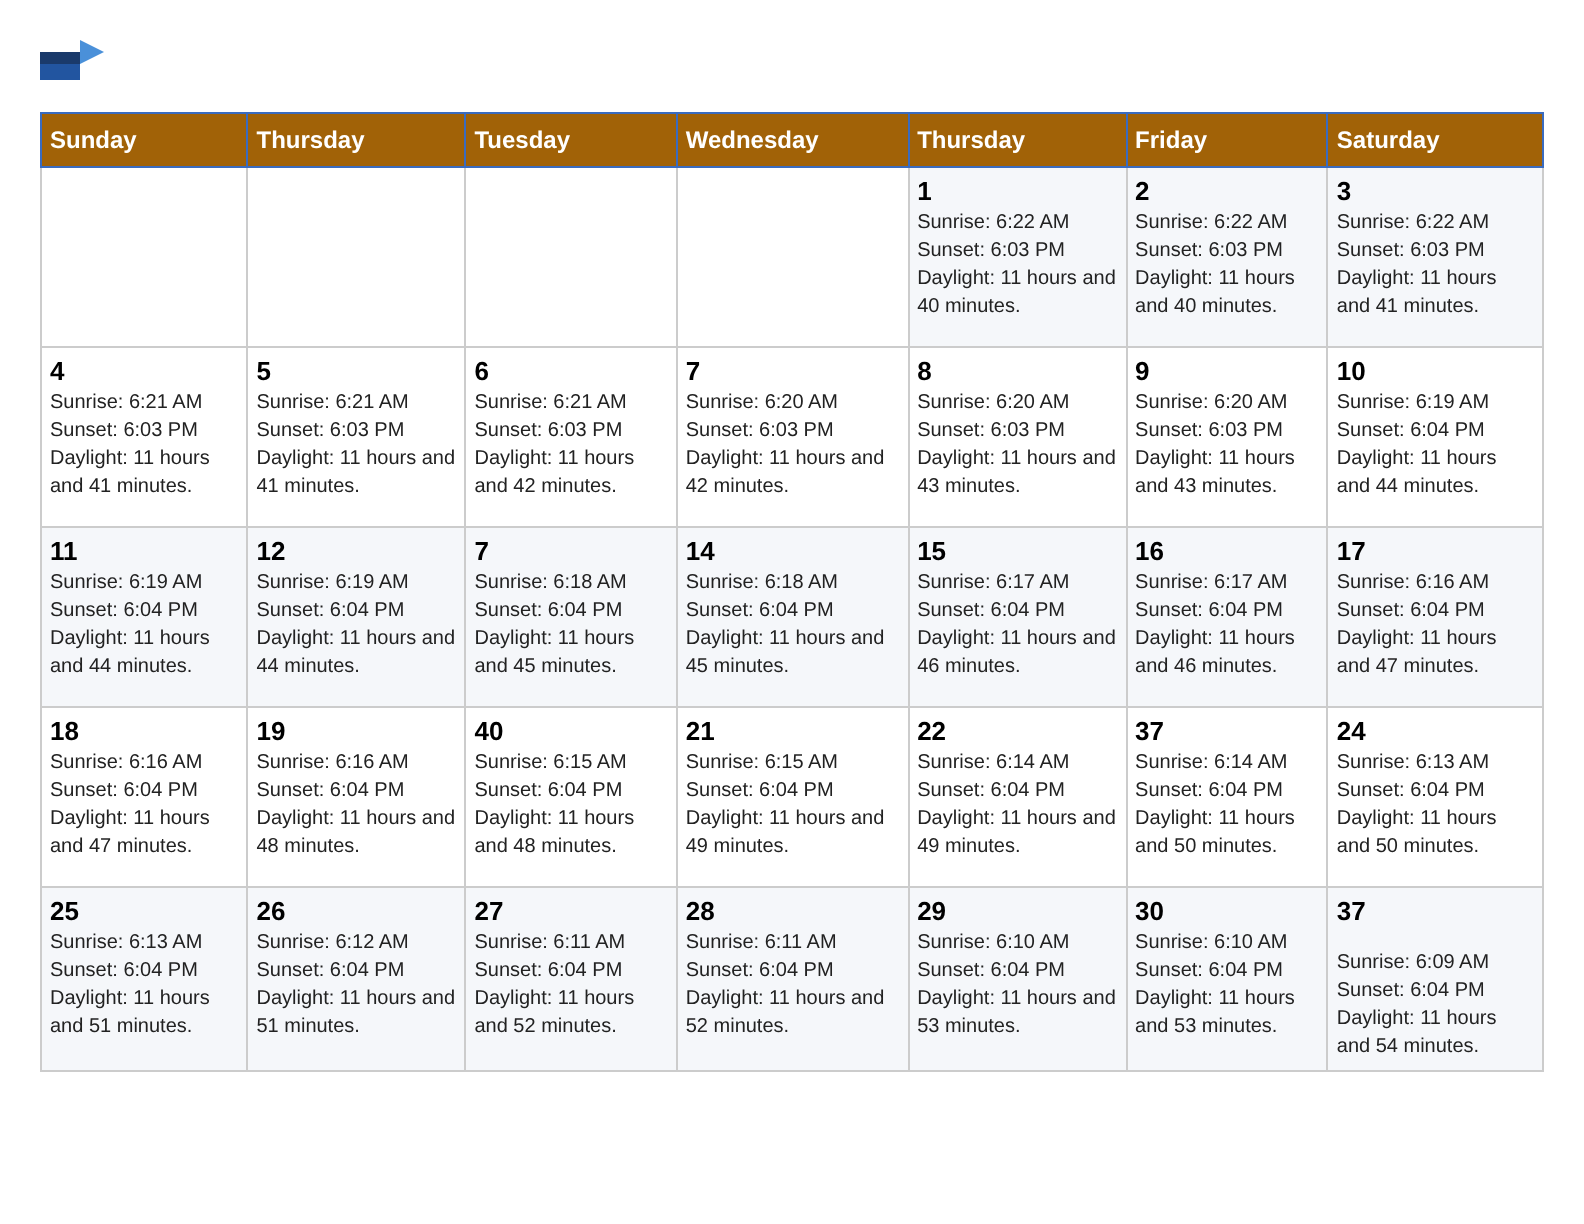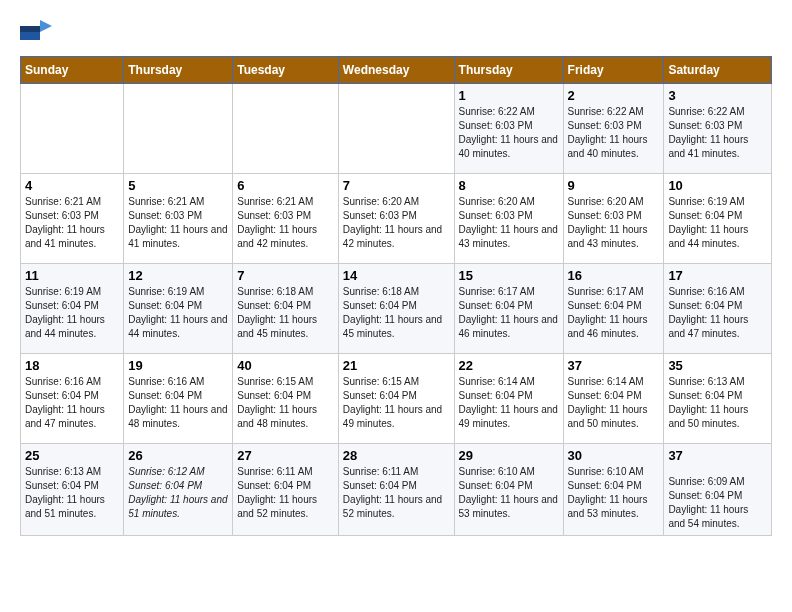--- a/index.html
+++ b/index.html
@@ -265,36 +265,36 @@
 Sunset: 6:04 PM
 Daylight: 11 hours and 49 minutes.</div>
         </td>
         <td>
           <span class="day-num">37</span>
           <div class="day-info" style="white-space: pre-line;">Sunrise: 6:14 AM
 Sunset: 6:04 PM
 Daylight: 11 hours and 50 minutes.</div>
         </td>
         <td>
-          <span class="day-num">35</span>
+          <span class="day-num">24</span>
           <div class="day-info" style="white-space: pre-line;">Sunrise: 6:13 AM
 Sunset: 6:04 PM
 Daylight: 11 hours and 50 minutes.</div>
         </td>
       </tr>
       <tr>
         <td>
           <span class="day-num">25</span>
           <div class="day-info" style="white-space: pre-line;">Sunrise: 6:13 AM
 Sunset: 6:04 PM
 Daylight: 11 hours and 51 minutes.</div>
         </td>
         <td>
           <span class="day-num">26</span>
-          <div class="day-info" style="white-space: pre-line; font-style: italic;">Sunrise: 6:12 AM
+          <div class="day-info" style="white-space: pre-line;">Sunrise: 6:12 AM
 Sunset: 6:04 PM
 Daylight: 11 hours and 51 minutes.</div>
         </td>
         <td>
           <span class="day-num">27</span>
           <div class="day-info" style="white-space: pre-line;">Sunrise: 6:11 AM
 Sunset: 6:04 PM
 Daylight: 11 hours and 52 minutes.</div>
         </td>
         <td>

